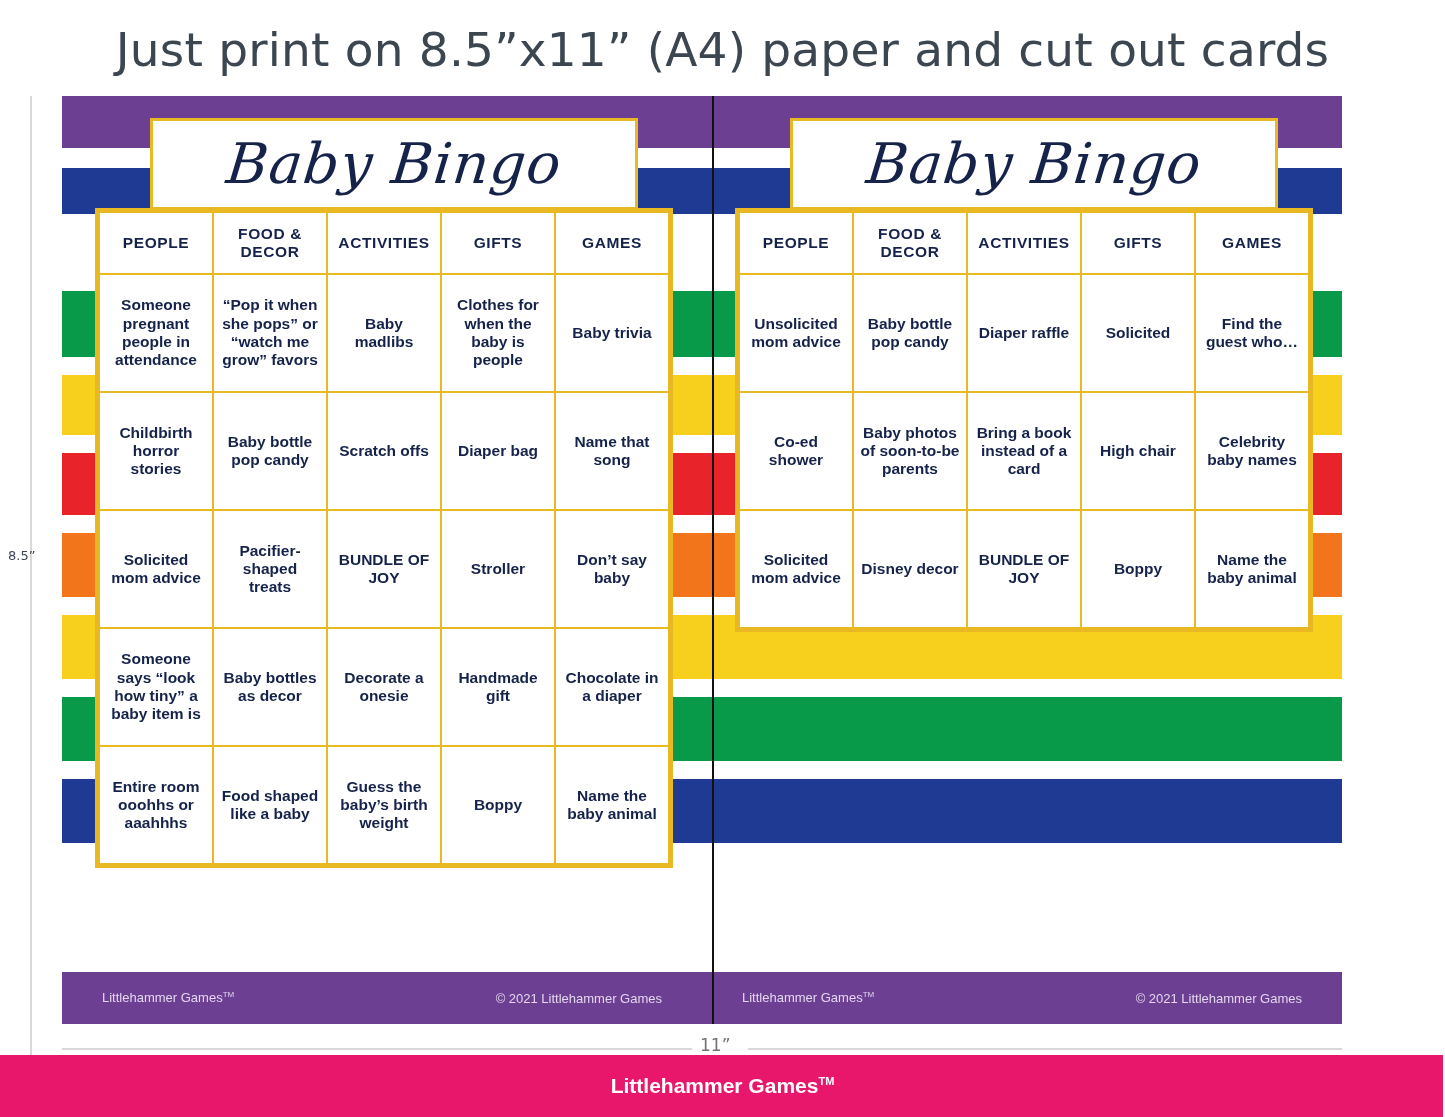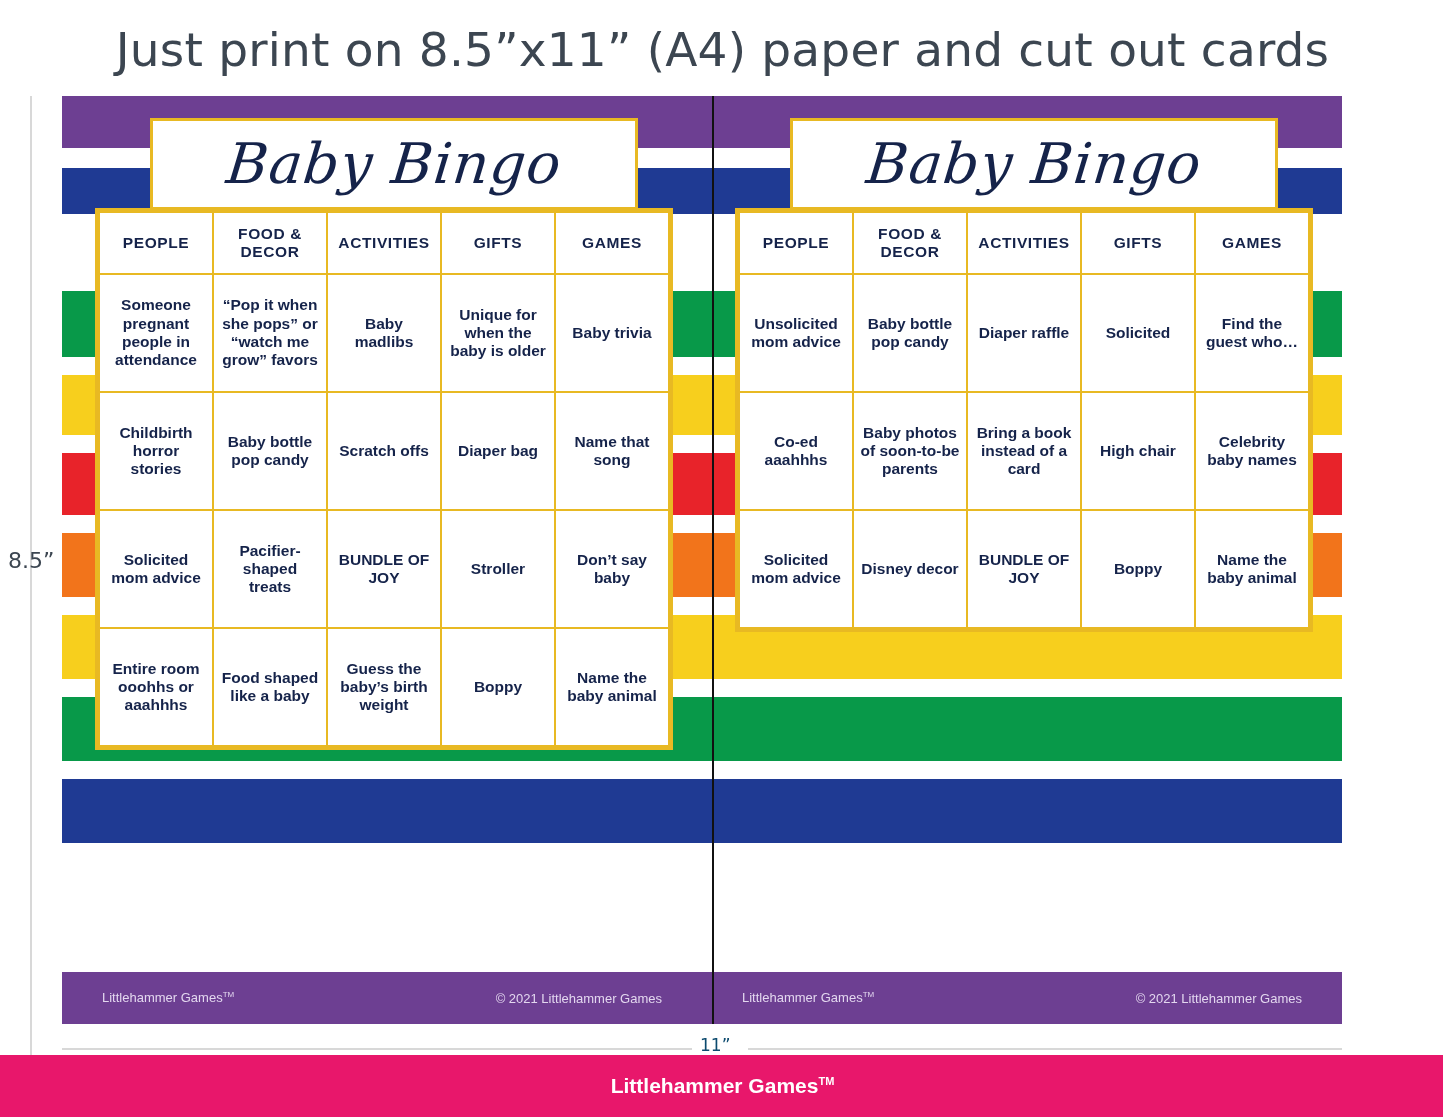--- a/index.html
+++ b/index.html
@@ -32,29 +32,29 @@
   
   .guide-v {
     position: absolute;
     left: 30px; top: 96px;
     width: 2px; height: 1020px;
     background: #d8d8d8;
   }
   .label-85 {
     position: absolute;
     left: 8px; top: 548px;
-    font-size: 22px;
+    font-size: 13px;
     color: #3c4651;
     font-family: "DejaVu Sans", sans-serif;
   }
   .label-11 {
     position: absolute;
     left: 700px; top: 1035px;
     font-size: 17px;
-    color: #0c4a6e;
+    color: #737373;
     font-family: "DejaVu Sans", sans-serif;
   }
   .hline {
     position: absolute;
     top: 1048px; left: 62px; width: 1280px; height: 2px;
     background: #d8d8d8;
   }
   .hline-left { left: 62px; width: 630px; }
   .hline-right { left: 748px; width: 594px; }
 
@@ -232,36 +232,43 @@
               <th>Activities</th>
               <th>Gifts</th>
               <th>Games</th>
             </tr>
           </thead>
           <tbody>
             <tr>
               <td>Someone pregnant people in attendance</td>
               <td>“Pop it when she pops” or “watch me grow” favors</td>
               <td>Baby madlibs</td>
-              <td>Unique for when the baby is older</td>
+              <td>Clothes for when the baby is people</td>
               <td>Baby trivia</td>
             </tr>
             <tr>
               <td>Childbirth horror stories</td>
               <td>Baby bottle pop candy</td>
               <td>Scratch offs</td>
               <td>Diaper bag</td>
               <td>Name that song</td>
             </tr>
             <tr>
               <td>Solicited mom advice</td>
               <td>Pacifier-shaped treats</td>
               <td class="free">BUNDLE OF JOY</td>
               <td>Stroller</td>
               <td>Don’t say baby</td>
+            </tr>
+            <tr>
+              <td>Someone says “look how tiny” a baby item is</td>
+              <td>Baby bottles as decor</td>
+              <td>Decorate a onesie</td>
+              <td>Handmade gift</td>
+              <td>Chocolate in a diaper</td>
             </tr>
             <tr>
               <td>Entire room ooohhs or aaahhhs</td>
               <td>Food shaped like a baby</td>
               <td>Guess the baby’s birth weight</td>
               <td>Boppy</td>
               <td>Name the baby animal</td>
             </tr>
           </tbody>
         </table>
@@ -315,21 +322,21 @@
           </thead>
           <tbody>
             <tr>
               <td>Unsolicited mom advice</td>
               <td>Baby bottle pop candy</td>
               <td>Diaper raffle</td>
               <td>Solicited</td>
               <td>Find the guest who…</td>
             </tr>
             <tr>
-              <td>Co-ed aaahhhs</td>
+              <td>Co-ed shower</td>
               <td>Baby photos of soon-to-be parents</td>
               <td>Bring a book instead of a card</td>
               <td>High chair</td>
               <td>Celebrity baby names</td>
             </tr>
             <tr>
               <td>Solicited mom advice</td>
               <td>Disney decor</td>
               <td class="free">BUNDLE OF JOY</td>
               <td>Boppy</td>

